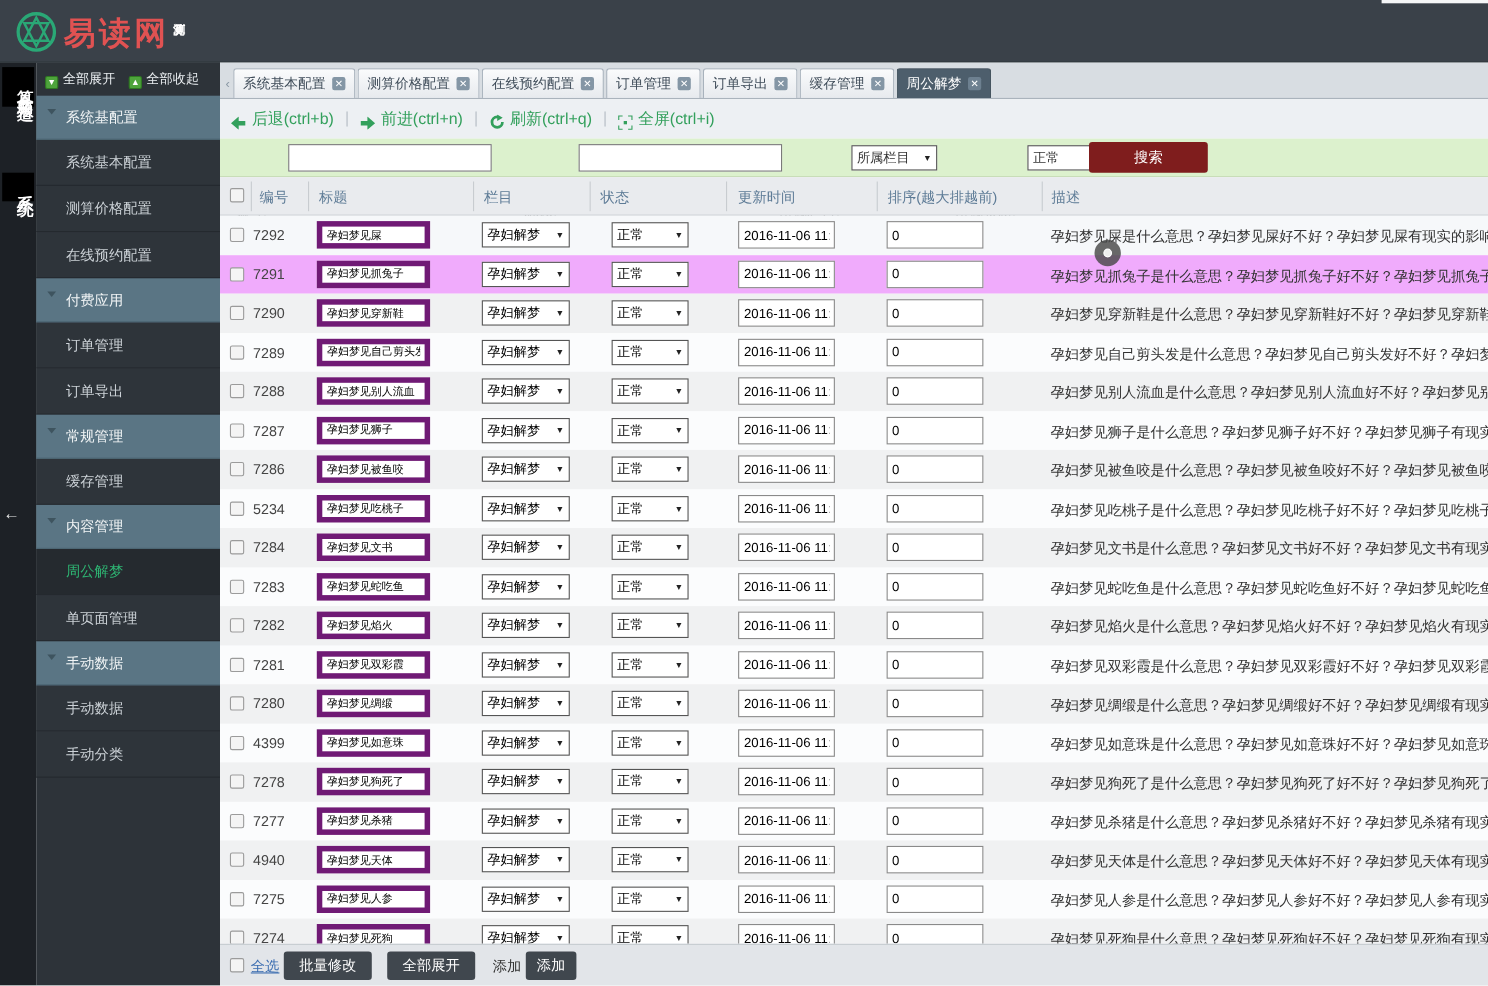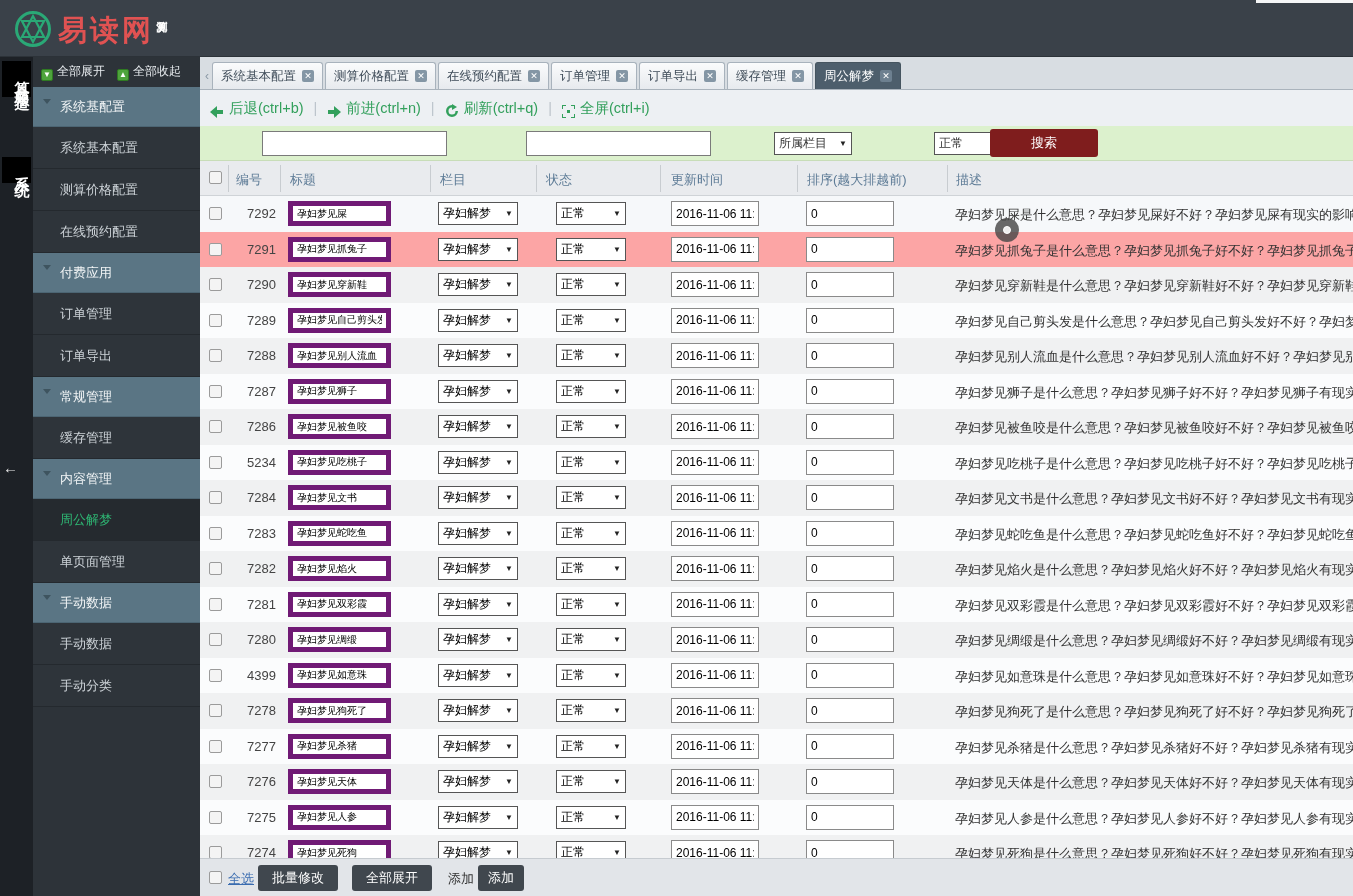--- a/index.html
+++ b/index.html
@@ -59,24 +59,24 @@
   .thead { position:absolute; left:0; top:104px; width:1153px; height:35px; background:#e9ebee; border-bottom:1px solid #cfd3d7; font-size:13px; color:#5d7b96; }
   .thead .hsep { position:absolute; top:4px; height:27px; width:1px; background:#c8ccd0; }
   .th { position:absolute; top:10px; white-space:nowrap; }
 
   
   .rows { position:absolute; left:0; top:139px; width:1153px; height:662px; overflow:hidden; }
   .trow { position:relative; width:1153px; height:35.5px; }
   .trow.r-first { background:#f6f8fa; }
   .trow.r-light { background:#fbfcfd; }
   .trow.r-gray { background:#f0f1f2; }
-  .trow.r-hl { background:#fca5a5; }
+  .trow.r-hl { background:#f0abfc; }
   .cbx { display:inline-block; width:13px; height:13px; background:#f4f4f4; border:1px solid #9b9b9b; border-radius:2px; cursor:pointer; }
   .trow .cbx { position:absolute; left:9px; top:11px; }
-  .row-id { position:absolute; left:30px; top:10px; width:46px; text-align:right; font-size:13px; color:#444; }
+  .row-id { position:absolute; left:30px; top:10px; width:46px; text-align:left; font-size:13px; color:#444; }
   .row-title { position:absolute; left:88px; top:5px; width:103px; height:25px; border:5px solid #701a75; background:#fff; font-size:10px; padding:0 4px; font-family:inherit; }
   .row-select { position:absolute; top:6px; height:23px; border:1px solid #555; background:#fff; font-size:12px; display:flex; align-items:center; padding:0 4px; cursor:pointer; overflow:hidden; white-space:nowrap; }
   .row-select .arr { margin-left:auto; font-size:8px; color:#222; padding-left:4px; }
   .sel-cat { left:238px; width:80px; }
   .sel-status { left:356px; width:70px; }
   .row-time { position:absolute; left:471px; top:5px; width:88px; height:25px; border:1px solid #8a8a8a; background:#fff; font-size:12px; padding:0 4px; font-family:inherit; }
   .row-sort { position:absolute; left:606px; top:5px; width:88px; height:25px; border:1px solid #8a8a8a; background:#fff; font-size:12px; padding:0 4px; font-family:inherit; }
   .row-desc { position:absolute; left:755px; top:10px; right:0; font-size:13px; color:#333; white-space:nowrap; overflow:hidden; }
 
   
@@ -524,21 +524,21 @@
     <span class="row-select sel-status">
           <span>正常</span>
           <span class="arr">▼</span>
         </span>
     <input class="row-time" value="2016-11-06 11:" style="">
     <input class="row-sort" value="0" style="">
     <span class="row-desc">孕妇梦见杀猪是什么意思？孕妇梦见杀猪好不好？孕妇梦见杀猪有现实的影响</span>
   </div>
       <div class="trow r-gray">
     <span class="cbx"></span>
-    <span class="row-id">7276</span>
+    <span class="row-id">4940</span>
     <input class="row-title" value="孕妇梦见天体" style="">
     <span class="row-select sel-cat">
           <span>孕妇解梦</span>
           <span class="arr">▼</span>
         </span>
     <span class="row-select sel-status">
           <span>正常</span>
           <span class="arr">▼</span>
         </span>
     <input class="row-time" value="2016-11-06 11:" style="">

